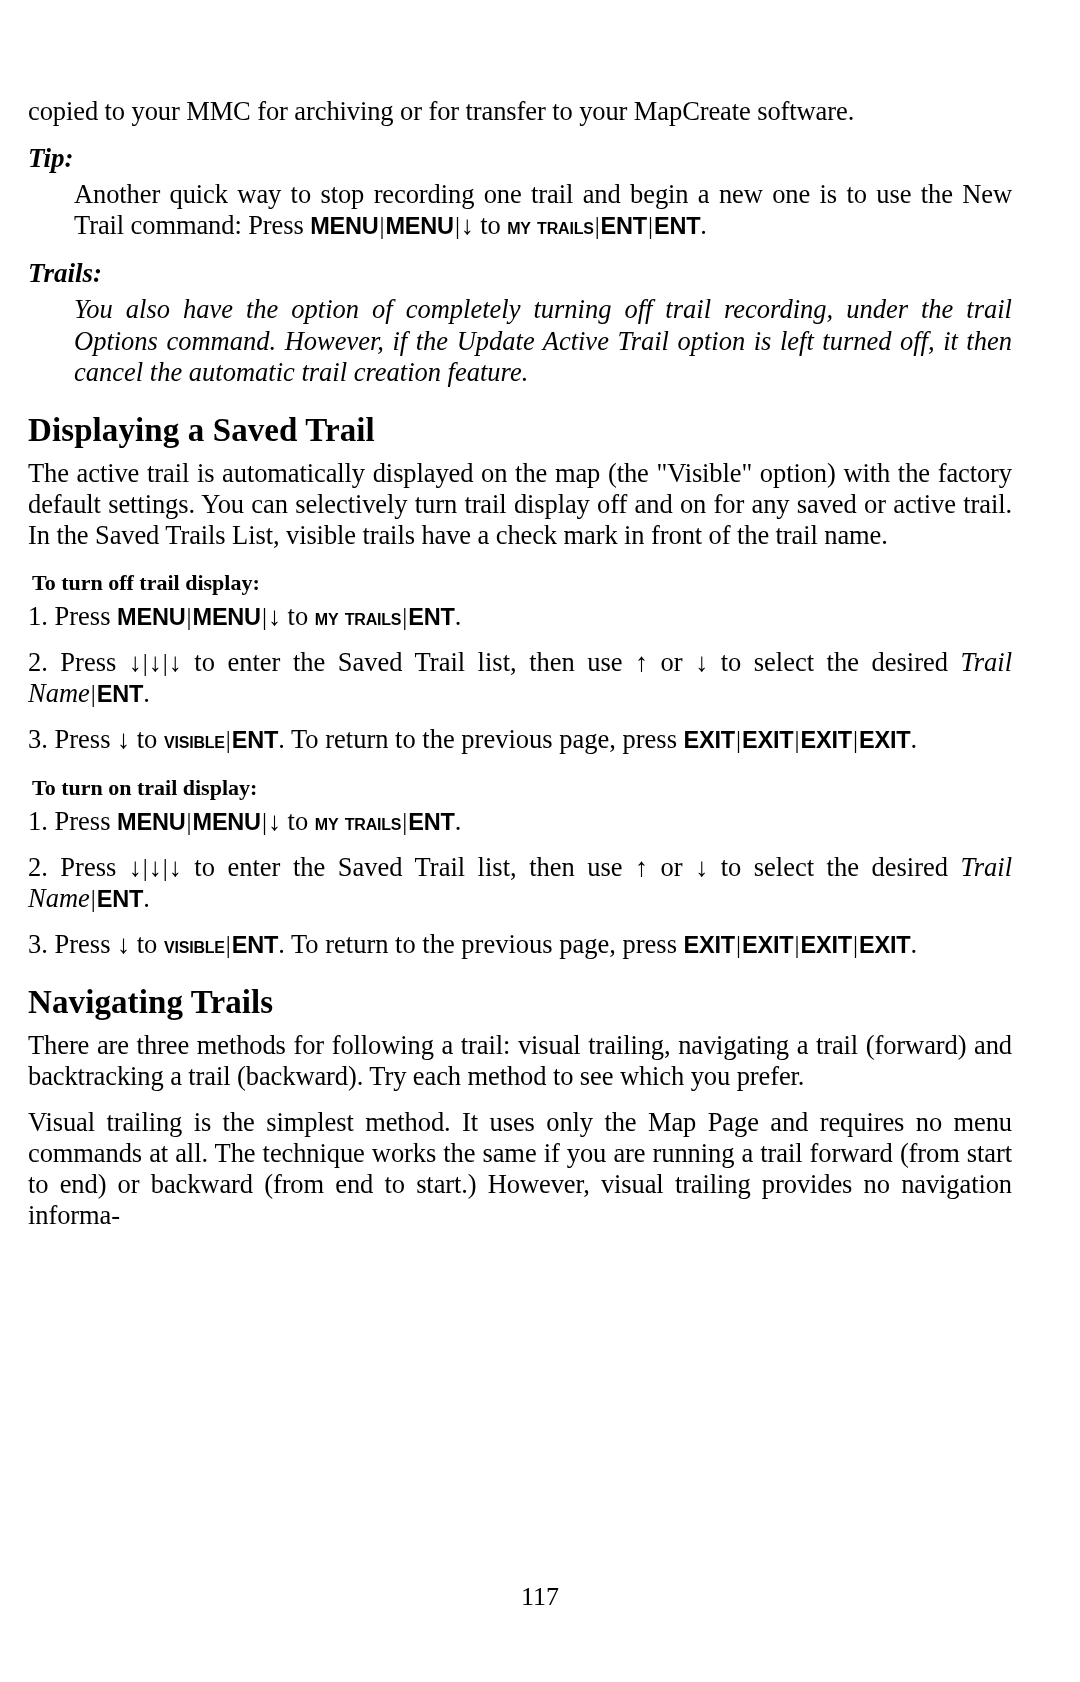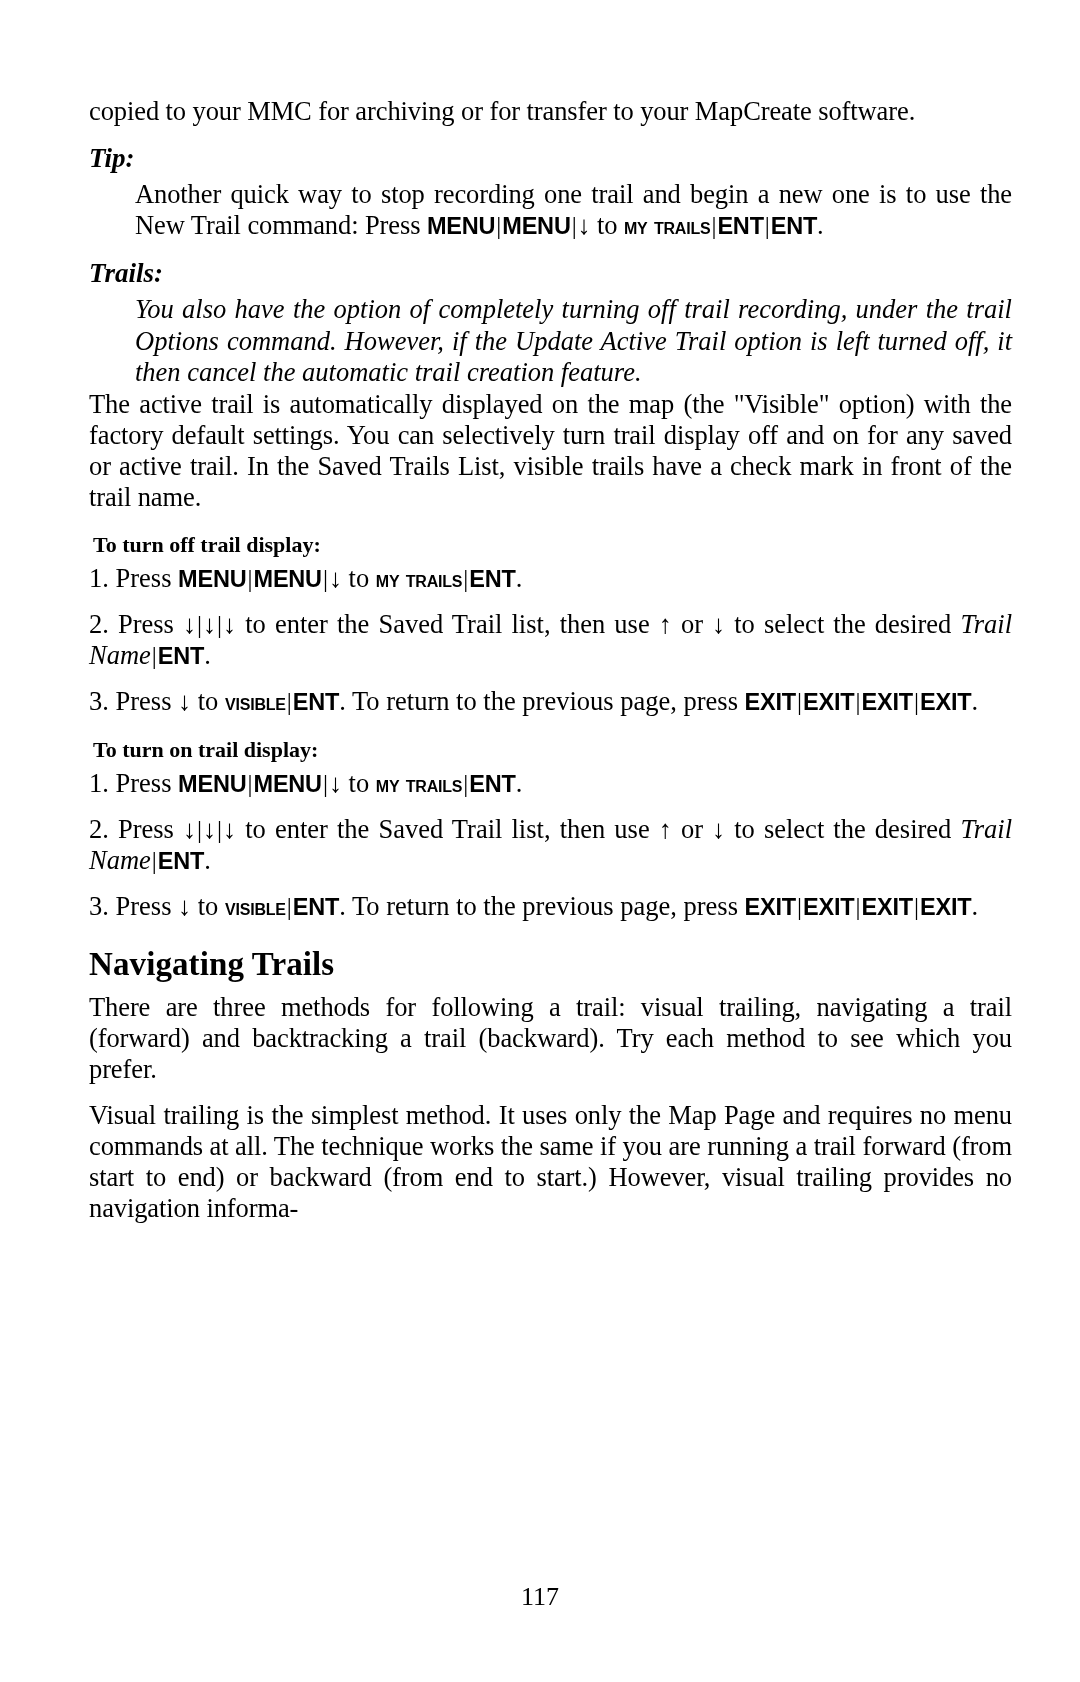--- a/index.html
+++ b/index.html
@@ -11,21 +11,21 @@
     background: #ffffff;
     font-family: "Liberation Serif", serif;
     color: #000000;
     overflow: hidden;
   }
 
   .page {
     position: relative;
     width: 1080px;
     height: 1682px;
-    padding: 96px 68px 0 89px;
+    padding: 96px 68px 0 28px;
   }
 
   
   .para {
     font-family: "Liberation Serif", serif;
     font-size: 26.5px;
     line-height: 31px;
     text-align: justify;
     text-justify: inter-word;
     margin: 0 0 15px 0;
@@ -137,20 +137,21 @@
     </div>
   </div>
 
   <div>
     <div class="label-head">Trails:</div>
     <div class="block-indent">
       <p class="caution-body">You also have the option of completely turning off trail recording, under the trail Options command. However, if the Update Active Trail option is left turned off, it then cancel the automatic trail creation feature.</p>
     </div>
   </div>
 
+  <h1 class="section">Displaying a Saved Trail</h1>
   <p class="para">The active trail is automatically displayed on the map (the "Visible" option) with the factory default settings. You can selectively turn trail display off and on for any saved or active trail. In the Saved Trails List, visible trails have a check mark in front of the trail name.</p>
 
   <h2 class="subsection">To turn off trail display:</h2>
 
   <p class="step nojust"><span>1. Press</span> <span class="key">MENU</span><span class="sep">|</span><span class="key">MENU</span><span class="sep">|</span><span class="arrow">↓</span> <span>to</span> <span class="keysc">My Trails</span><span class="sep">|</span><span class="key">ENT</span><span>.</span></p>
 
   <p class="step"><span>2. Press</span> <span class="arrow">↓</span><span class="sep">|</span><span class="arrow">↓</span><span class="sep">|</span><span class="arrow">↓</span> <span>to enter the Saved Trail list, then use</span> <span class="arrow">↑</span> <span>or</span> <span class="arrow">↓</span> <span>to select the desired</span> <span class="ital">Trail Name</span><span class="sep">|</span><span class="key">ENT</span><span>.</span></p>
 
   <p class="step"><span>3. Press</span> <span class="arrow">↓</span> <span>to</span> <span class="keysc">Visible</span><span class="sep">|</span><span class="key">ENT</span><span>. To return to the previous page, press</span> <span class="key">EXIT</span><span class="sep">|</span><span class="key">EXIT</span><span class="sep">|</span><span class="key">EXIT</span><span class="sep">|</span><span class="key">EXIT</span><span>.</span></p>
 

